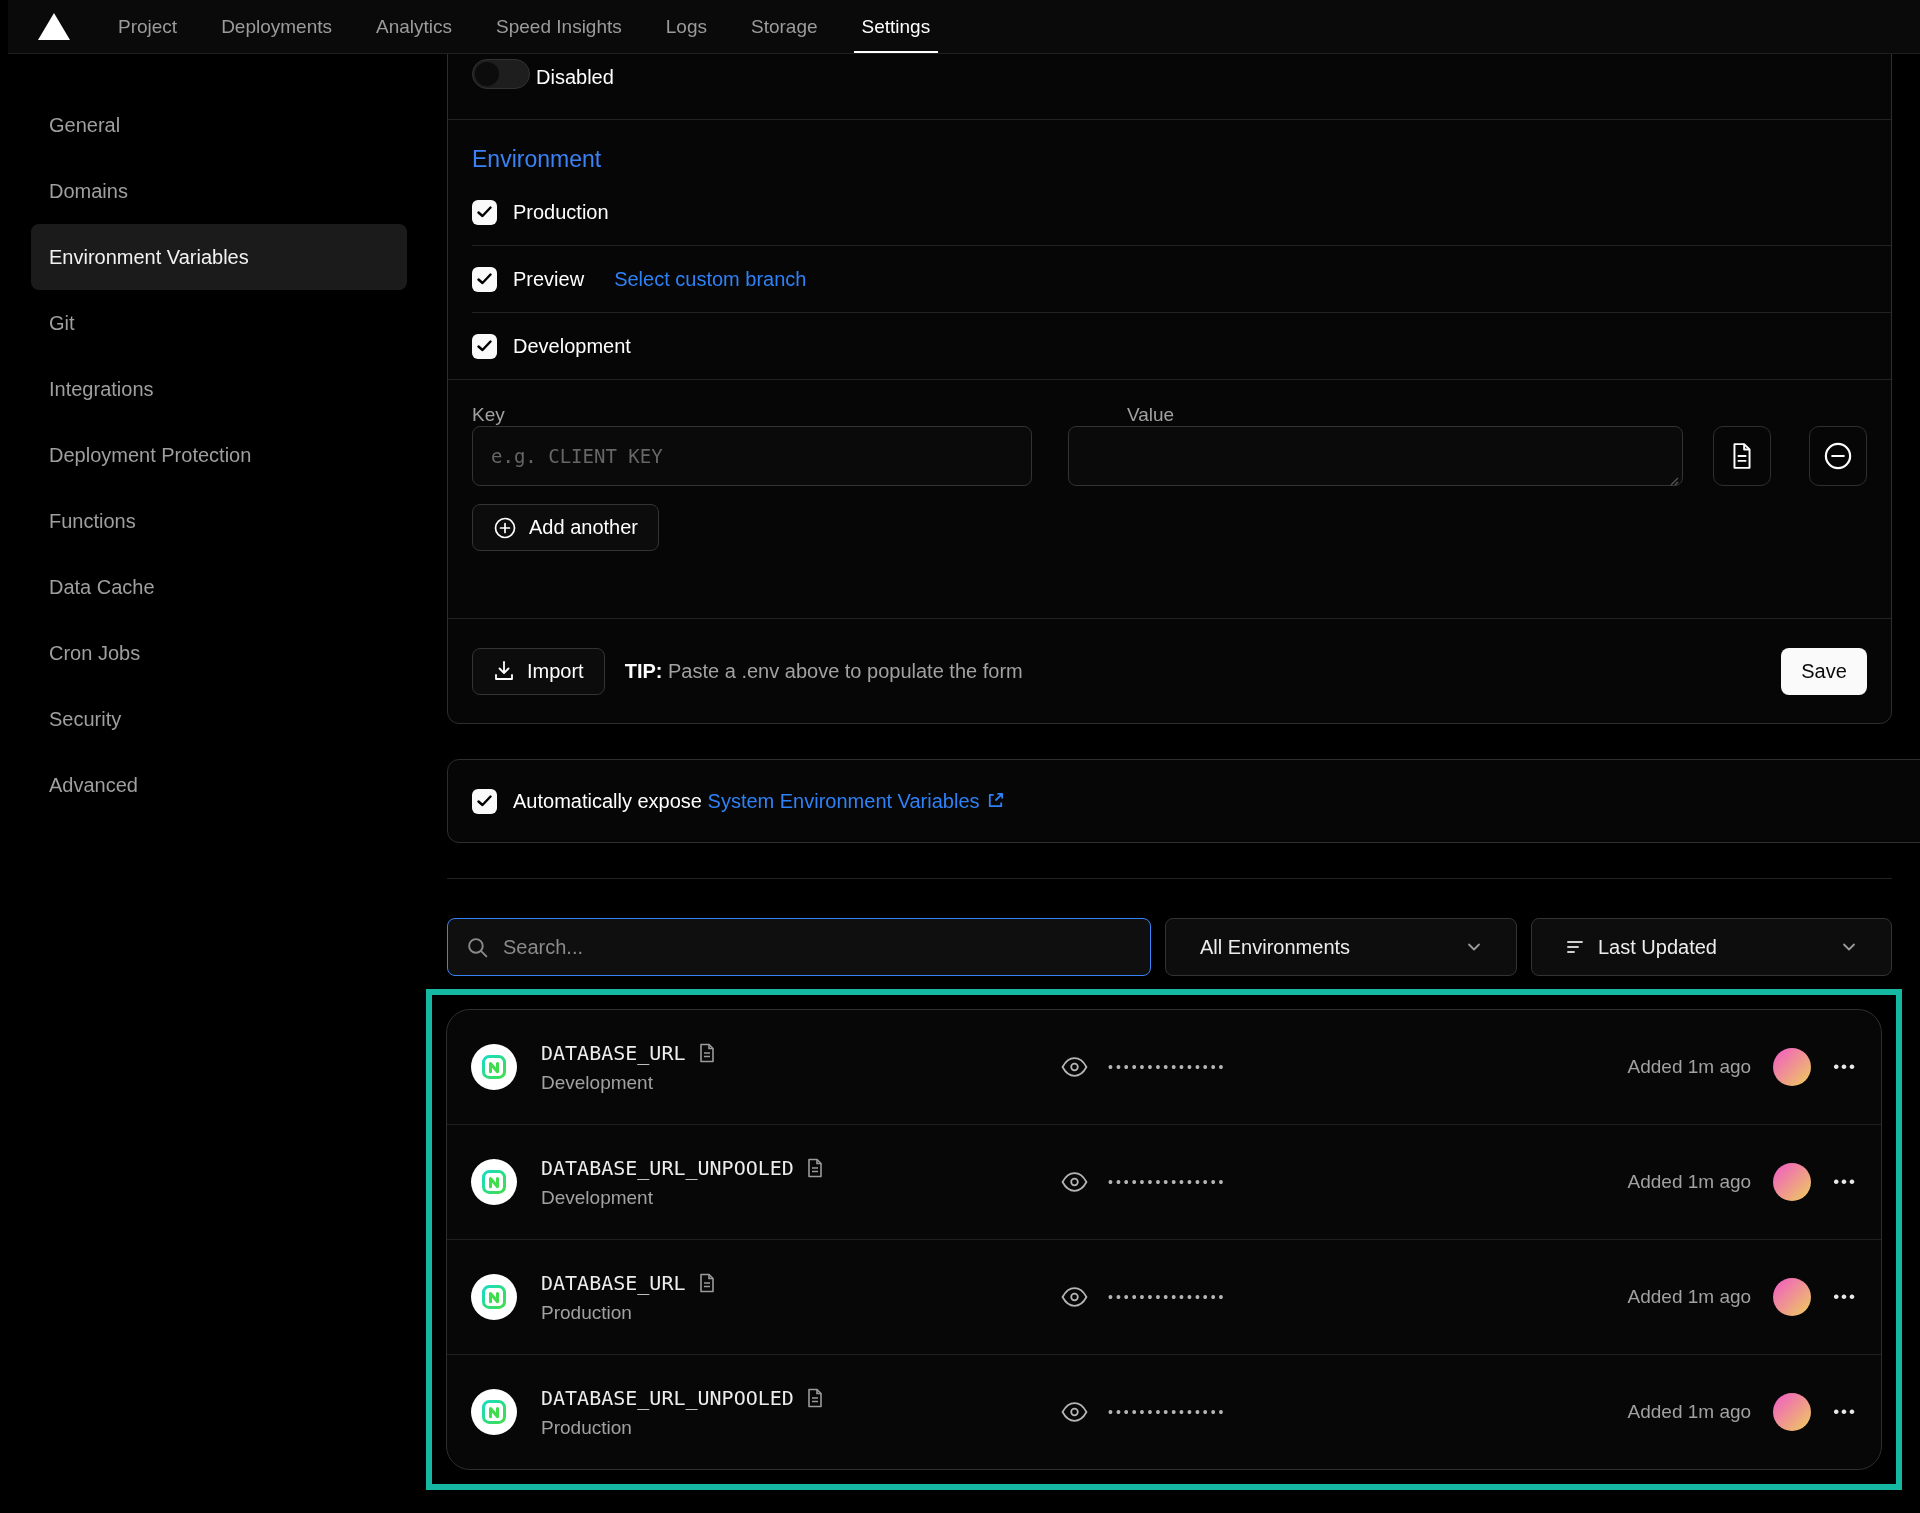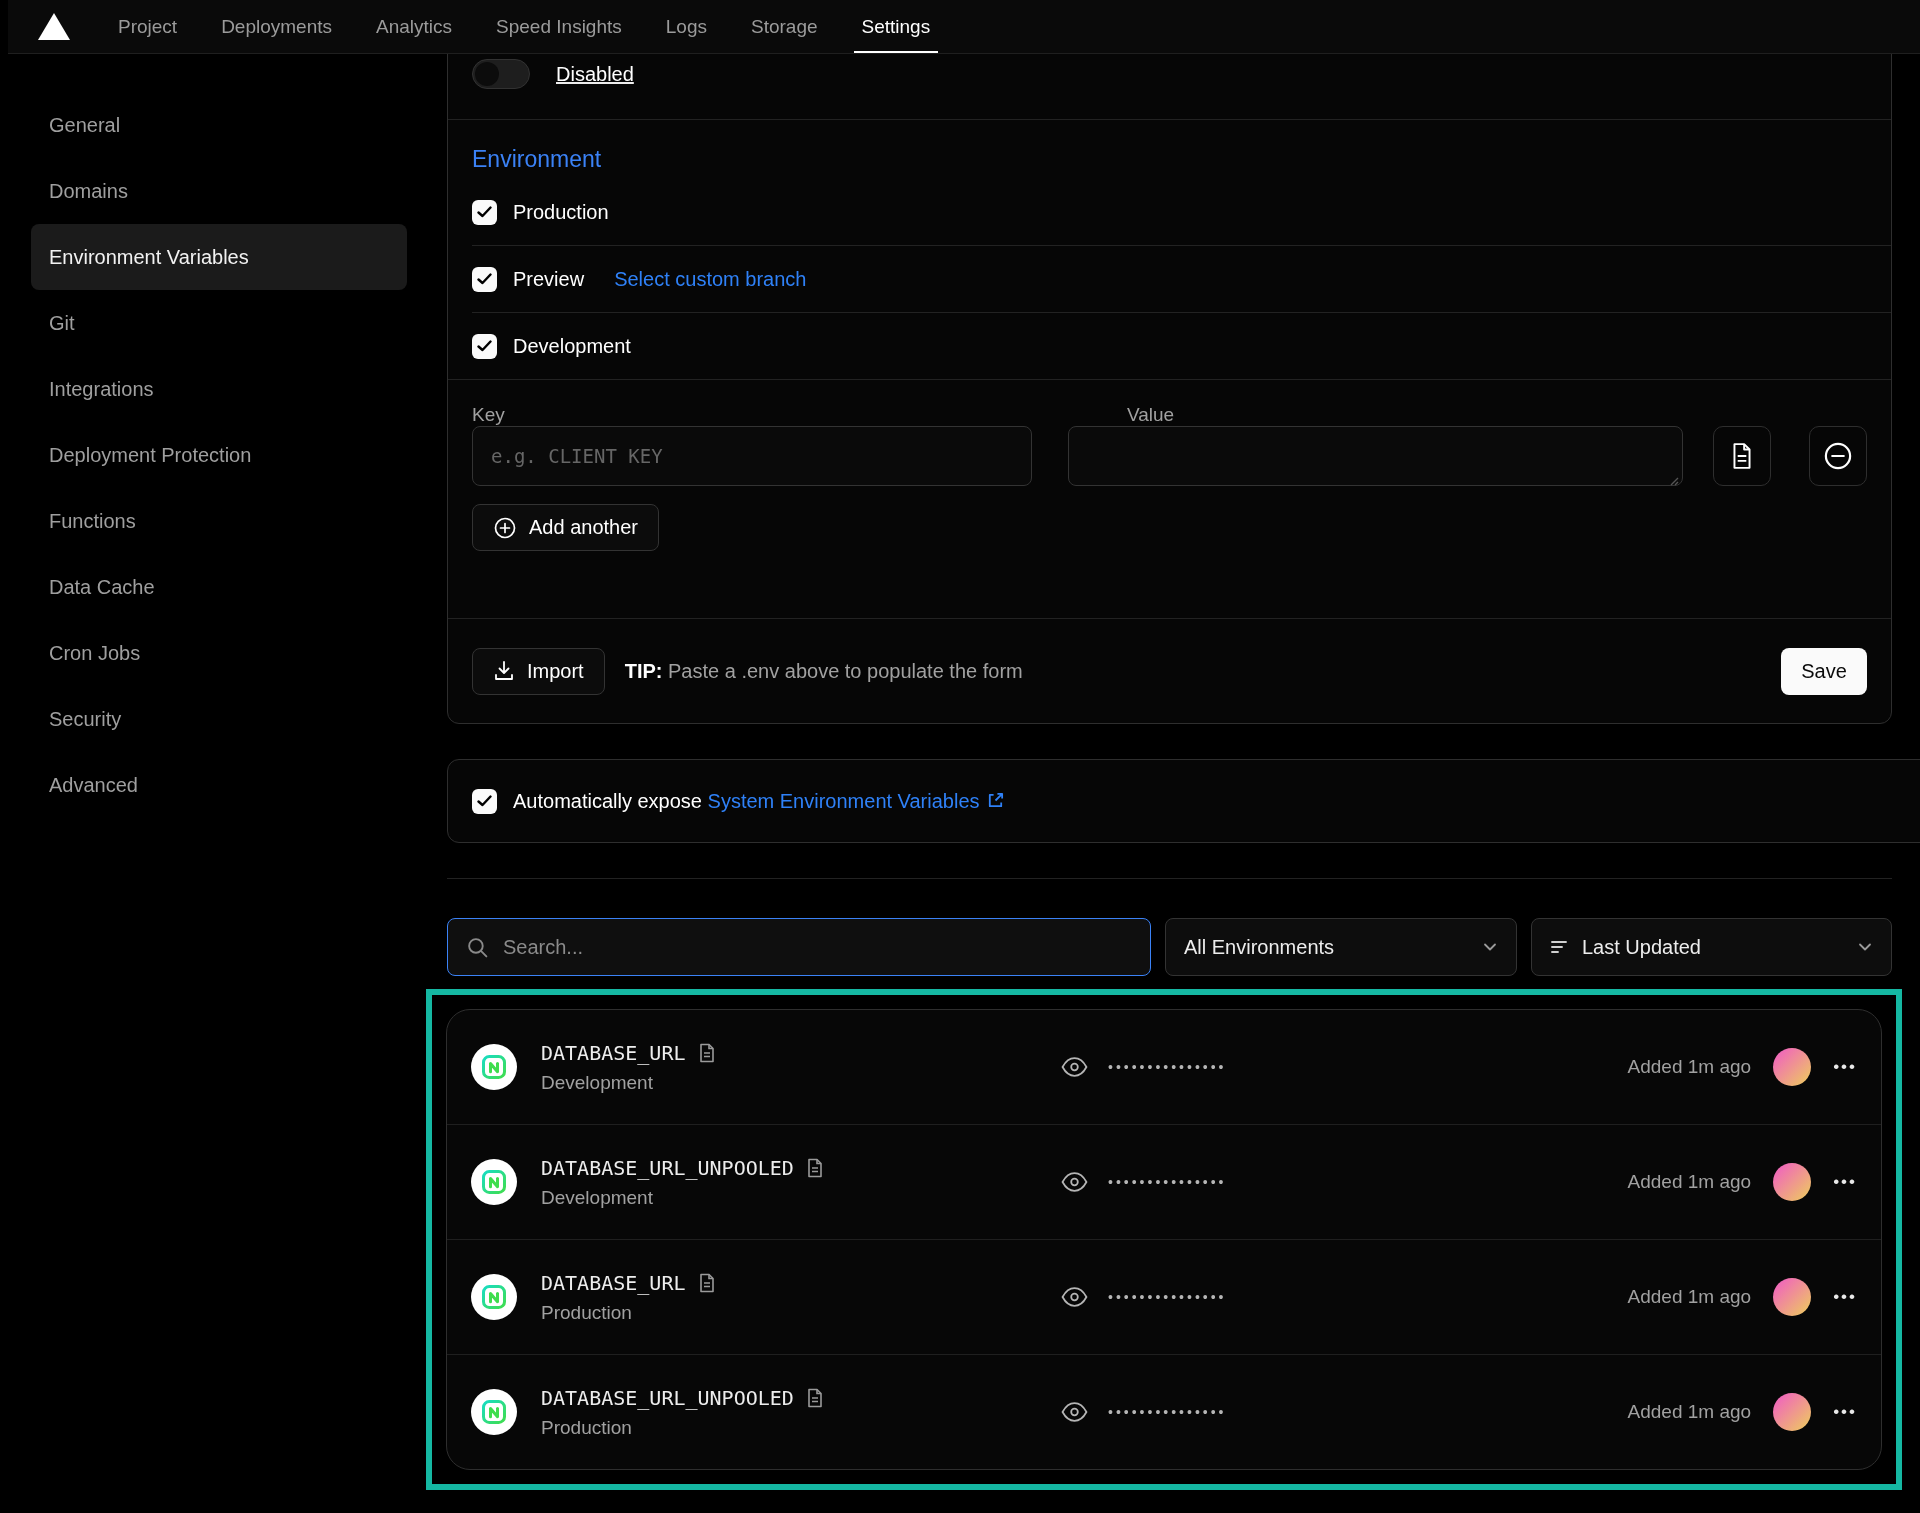--- a/index.html
+++ b/index.html
@@ -24,21 +24,21 @@
     color:#9f9f9f; border-radius:8px; cursor:pointer; }
   .side-item.active { background:#1b1b1b; color:#f2f2f2; font-weight:500; }
 
   
   .main { position:absolute; left:447px; top:0; width:1445px; }
   .card { border:1px solid #2e2e2e; border-radius:12px; background:#060606; }
   .divider { height:1px; background:#222; }
 
   .card1 { position:absolute; top:-84px; left:0; width:1445px; }
   .sec-toggle { height:202px; display:flex; align-items:flex-end; padding:0 0 30px 24px; }
-  .toggle-row { display:flex; align-items:center; gap:26px;text-decoration:underline; }
+  .toggle-row { display:flex; align-items:flex-end; gap:6px; }
   .toggle { width:58px; height:30px; border-radius:16px; background:#1e1e1e; border:1px solid #323232;
     position:relative; cursor:pointer; }
   .toggle .knob { position:absolute; left:2px; top:2px; width:24px; height:24px; border-radius:50%;
     background:#0c0c0c; }
   .toggle-label { font-size:20px; color:#fff; }
 
   .sec-env { padding:26px 0 0 24px; }
   .env-label { font-size:23px; color:#3b82f6; margin-bottom:6px; }
   .cb-row { height:66px; display:flex; align-items:center; gap:16px; }
   .cb-div { height:1px; background:#222; margin-right:0; }
@@ -80,21 +80,21 @@
   .ext-icon { margin-left:6px; vertical-align:-2px; }
 
   .main-div { position:absolute; top:878px; left:0; width:1445px; height:1px; background:#222; }
 
   .filters { position:absolute; top:918px; left:0; width:1445px; height:58px; display:flex; gap:14px; }
   .search-box { flex:1 1 auto; background:#0f0f0f; border:1px solid #3b82f6; border-radius:8px;
     display:flex; align-items:center; gap:14px; padding:0 18px; }
   .search-box input { flex:1; background:transparent; border:none; outline:none; color:#ddd; font-size:20px; }
   .search-box input::placeholder { color:#8a8a8a; }
   .select { background:#0d0d0d; border:1px solid #333; border-radius:8px; display:flex;
-    align-items:center; padding:0 18px; gap:12px; font-size:20px; color:#ededed; cursor:pointer; }
+    align-items:center; padding:0 34px; gap:12px; font-size:20px; color:#ededed; cursor:pointer; }
   .sel-env { width:352px; }
   .sel-sort { width:361px; }
   .sel-spacer { margin-left:auto; }
 
   
   .teal-box { position:absolute; left:426px; top:989px; width:1476px; height:501px;
     border:6px solid #15b8a3; padding:14px; background:#000; }
   .list-card { width:100%; height:100%; border:1px solid #2e2e2e; border-radius:24px;
     background:#070707; display:flex; flex-direction:column; overflow:hidden; }
   .env-row { flex:1 1 0; display:flex; align-items:center; padding:0 24px; }

